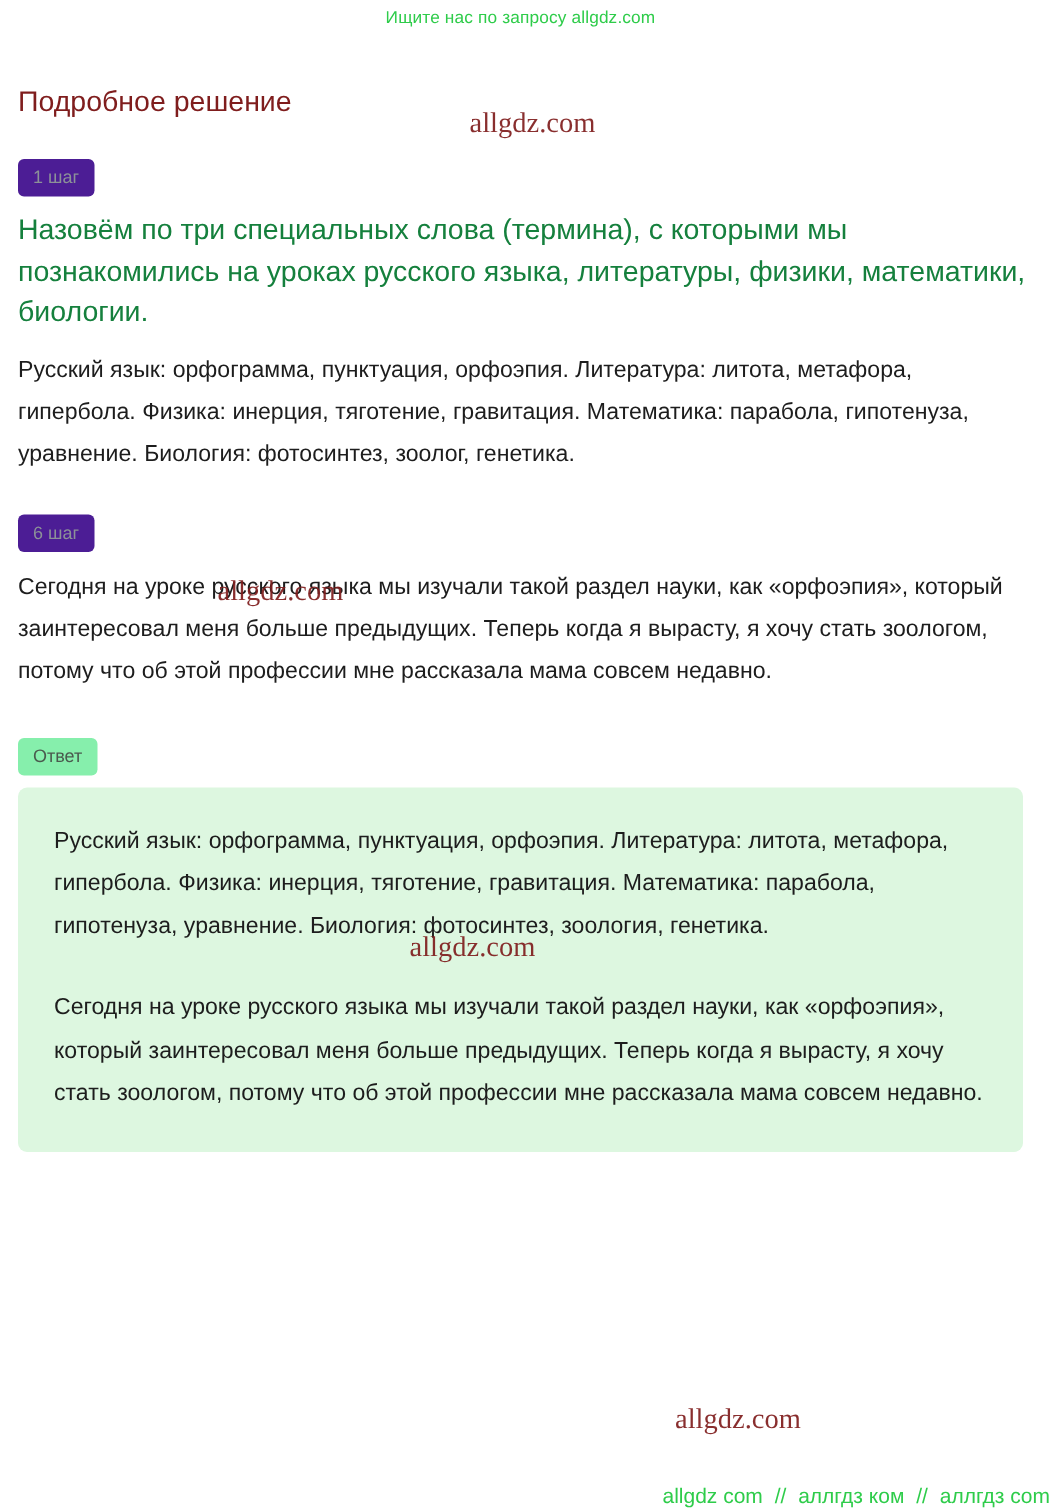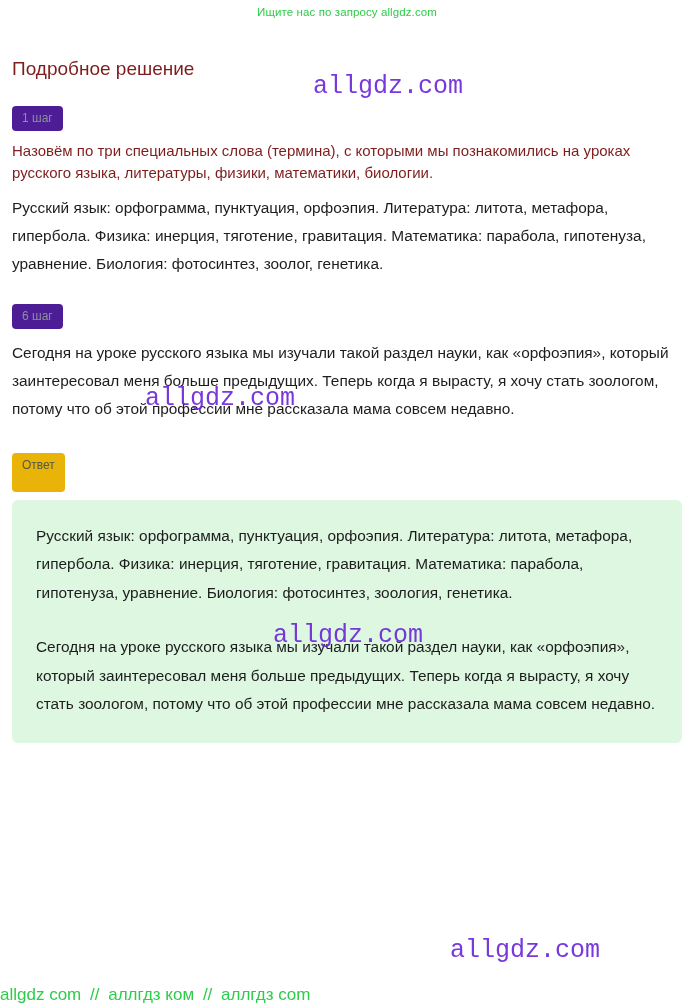--- a/index.html
+++ b/index.html
@@ -47,77 +47,77 @@
   .step-badge {
     display: inline-block;
     background: #4c1d95;
     color: #8c9198;
     font-size: 12px;
     border-radius: 4px;
     padding: 5px 10px 6px 10px;
     margin: 26px 0 0 4px;
   }
   .step-hint {
-    color: #7f1d1d;
-    font-size: 15px;
+    color: #15803d;
+    font-size: 19px;
     line-height: 1.45;
     margin: 9px 0 0 0;
     padding: 0 2px 0 4px;
   }
   .body-text {
     font-size: 15.4px;
     line-height: 1.82;
     color: #1d1d1d;
     margin: 10px 0 0 0;
     padding: 0 2px 0 4px;
   }
   .answer-badge {
     display: inline-block;
-    background: #eab308;
+    background: #86efac;
     color: #4a5a4e;
     font-size: 12px;
     border-radius: 4px;
-    padding: 5px 10px 20px 10px;
+    padding: 5px 10px 6px 10px;
     margin: 30px 0 0 4px;
   }
   .answer-box {
     margin: 8px 4px 0 4px;
     background: #ddf7e0;
     border-radius: 6px;
     padding: 22px 24px 24px 24px;
   }
   .answer-box p {
     margin: 0;
     font-size: 15.4px;
     line-height: 1.85;
     color: #1d1d1d;
   }
   .answer-box p + p {
     margin-top: 26px;
   }
   .watermark {
     position: absolute;
-    color: #6d28d9;
-    font-family: Liberation Mono, monospace;
-    font-size: 25px;
+    color: #7f1d1d;
+    font-family: Liberation Serif, serif;
+    font-size: 19px;
     opacity: 0.92;
     pointer-events: none;
     white-space: nowrap;
   }
   .wm-1 { left: 313px; top: 72px; }
   .wm-2 { left: 145px; top: 384px; }
   .wm-3 { left: 273px; top: 621px; }
   .wm-4 { left: 450px; top: 936px; }
   .footer {
     position: absolute;
     bottom: 2px;
     left: 0;
     width: 700px;
-    text-align: left;
-    font-size: 17px;
+    text-align: right;
+    font-size: 14px;
     color: #2ecc4a;
   }
   .footer span.sep {
     color: #2ecc4a;
     padding: 0 4px;
   }
   .footer a {
     color: #2ecc4a;
     text-decoration: none;
   }

